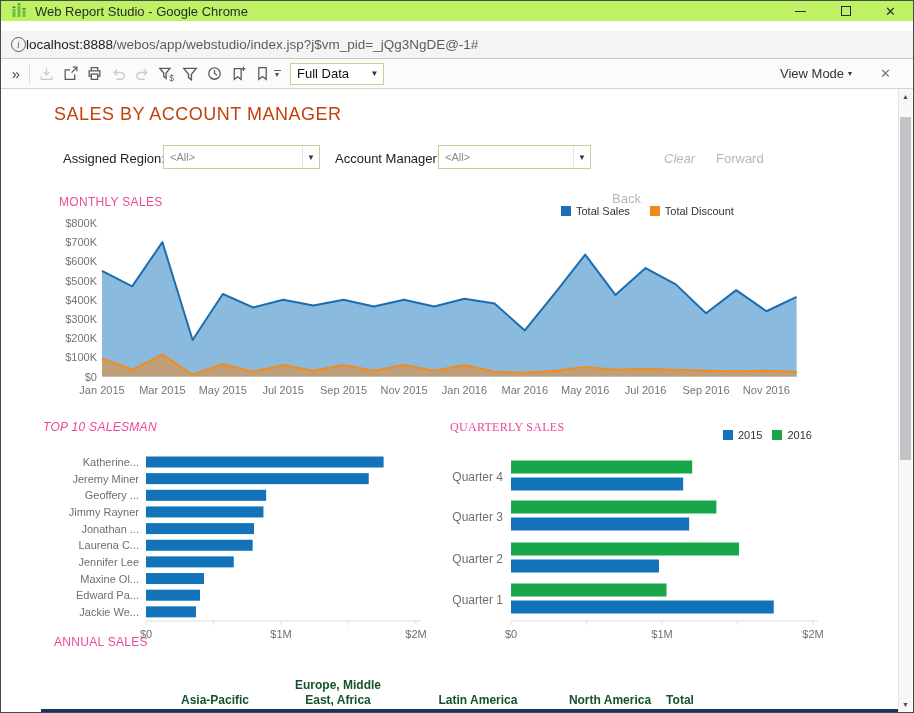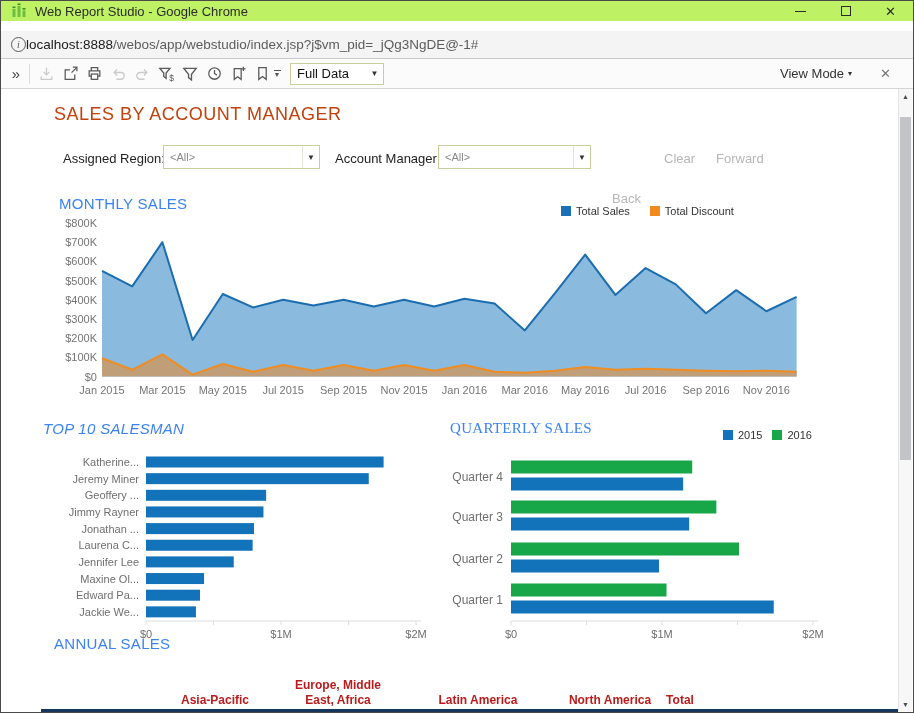--- a/index.html
+++ b/index.html
@@ -55,26 +55,26 @@
   .viewmode{ margin-left:auto; font-size:13px; color:#333; cursor:pointer; display:flex; align-items:flex-start; gap:4px;}
   .viewmode b{ font-size:8px; color:#333; font-weight:normal; margin-top:3px;}
   .tb-close{ margin-left:28px; color:#777; font-size:13px; cursor:pointer; }
   
   .heading{ position:absolute; left:53px; top:103px; font-size:18px; color:#c2410c; letter-spacing:.5px; }
   .flabel{ position:absolute; font-size:13px; color:#222; }
   .fselect{ position:absolute; height:24px; }
   .fselect .val{ font-size:11px; color:#8a8a8a; }
   .fselect .arrow{ border-left:1px solid #e4e6d8; }
   .navbtn{ position:absolute; font-size:13px; color:#b7b7b7; cursor:pointer; }
-  .sec-title{ position:absolute; font-size:15px; color:#3b82f6; letter-spacing:.3px; }
+  .sec-title{ position:absolute; font-size:12px; color:#ec4899; letter-spacing:.3px; }
   .legend{ position:absolute; display:flex; gap:20px; }
   .legend .item{ display:flex; align-items:center; gap:5px; font-size:11px; color:#333; }
   .legend .sw{ width:10px; height:10px; display:inline-block; }
   svg text{ font-family:"Liberation Sans", sans-serif; }
-  .annual-col{ position:absolute; font-size:12px; font-weight:bold; color:#b91c1c;
+  .annual-col{ position:absolute; font-size:12px; font-weight:bold; color:#14532d;
     text-align:center; white-space:pre-line; line-height:15px; }
   .navy-line{ position:absolute; left:40px; top:708px; width:857px; height:3px; background:#17365d; }
   
   .scrollbar{ position:absolute; right:1px; top:88px; bottom:1px; width:14px;
     background:#f7f7f7; border-left:1px solid #e4e4e4; }
   .sb-arrow{ position:absolute; left:0; width:13px; height:14px; display:flex;
     align-items:center; justify-content:center; font-size:7px; color:#4c4c4c; cursor:pointer;}
   .sb-thumb{ position:absolute; left:1px; width:11px; background:#c2c4c7; cursor:pointer; }
 </style>
 </head>
@@ -197,21 +197,21 @@
   <div class="select-box fselect" style="left:162px; top:144px; width:157px;">
     <span class="val">&lt;All&gt;</span>
     <span class="arrow">▼</span>
   </div>
   <div class="flabel" style="left:334px; top:150px;">Account Manager:</div>
   <div class="select-box fselect" style="left:437px; top:144px; width:153px;">
     <span class="val">&lt;All&gt;</span>
     <span class="arrow">▼</span>
   </div>
   <div class="navbtn" style="left:611px; top:150px;margin-top:40px;">Back</div>
-  <div class="navbtn" style="left:663px; top:150px;">Clear</div>
+  <div class="navbtn" style="left:663px; top:150px;font-style:italic;">Clear</div>
   <div class="navbtn" style="left:715px; top:150px;">Forward</div>
 
   <div class="sec-title" style="left:58px; top:194px;">MONTHLY SALES</div>
   <div class="legend" style="left:560px; top:204px;" id="legend-monthly">
       <span class="item">
         <span class="sw" style="background: rgb(26, 111, 181);"></span>
         <span>Total Sales</span>
       </span>
       <span class="item">
         <span class="sw" style="background: rgb(240, 138, 29);"></span>

